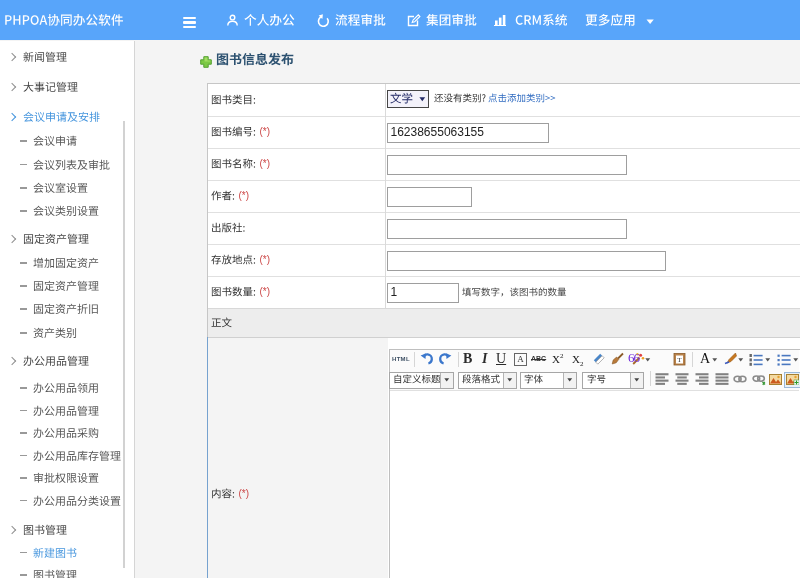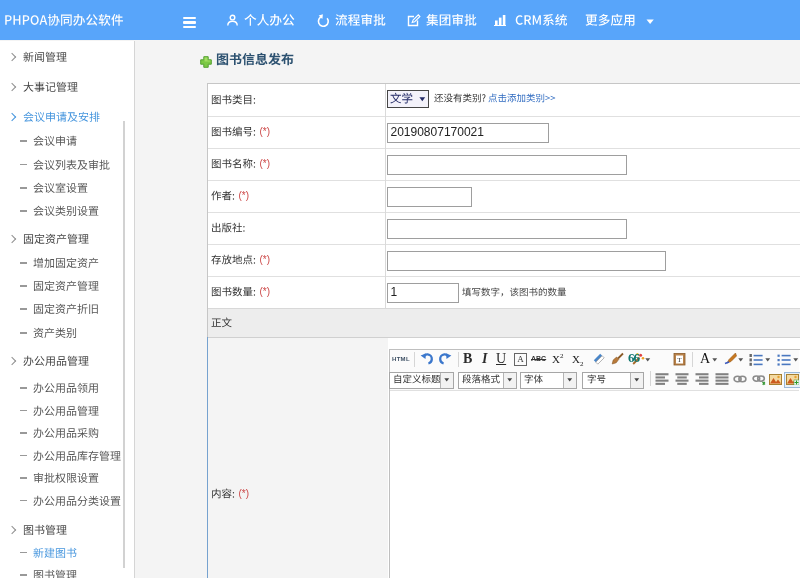--- a/index.html
+++ b/index.html
@@ -571,21 +571,21 @@
       <use href="#r51FB" x="1000"></use>
       <use href="#r6DFB" x="2000"></use>
       <use href="#r52A0" x="3000"></use>
       <use href="#r7C7B" x="4000"></use>
       <use href="#r522B" x="5000"></use>
       <use href="#r003E" x="6000"></use>
       <use href="#r003E" x="6555"></use>
     </g>
   </svg>
 <div style="position:absolute;left:386.5px;top:122.5px;width:160px;height:18px;border:1px solid #9e9e9e;background:#fff">
-    <span style="position:absolute;left:3px;top:1px;font-size:12px;color:#222;font-family:'Liberation Sans',sans-serif">20190807170021</span>
+    <span style="position:absolute;left:3px;top:1px;font-size:12px;color:#222;font-family:'Liberation Sans',sans-serif">16238655063155</span>
   </div>
 <div style="position:absolute;left:386.5px;top:154.5px;width:238px;height:18px;border:1px solid #9e9e9e;background:#fff"></div>
 <div style="position:absolute;left:386.5px;top:186.5px;width:83px;height:18px;border:1px solid #9e9e9e;background:#fff"></div>
 <div style="position:absolute;left:386.5px;top:218.5px;width:238px;height:18px;border:1px solid #9e9e9e;background:#fff"></div>
 <div style="position:absolute;left:386.5px;top:250.5px;width:277px;height:18px;border:1px solid #9e9e9e;background:#fff"></div>
 <div style="position:absolute;left:386.5px;top:282.5px;width:70px;height:18px;border:1px solid #9e9e9e;background:#fff">
     <span style="position:absolute;left:3px;top:1px;font-size:12px;color:#222;font-family:'Liberation Sans',sans-serif">1</span>
   </div>
 <svg class="tx" style="left:462px;top:286.3px" width="109" height="14">
     <g fill="#454545" transform="translate(0,9.5) scale(0.009500,-0.009500)">
@@ -650,21 +650,21 @@
 </svg>
 <svg class="tx" style="left:630px;top:352px" width="15" height="14" viewBox="0 0 15 14">
 <path d="M3.2 12 L9.5 5.5" stroke="#a86a28" stroke-width="1.8" fill="none"></path>
 <circle cx="10.6" cy="3.2" r="1.5" fill="#e04040"></circle>
 <circle cx="13" cy="6.2" r="1.3" fill="#f0a020"></circle>
 <circle cx="7.4" cy="2.2" r="1.2" fill="#f0c030"></circle>
 </svg>
 <svg class="tx" style="left:645px;top:357.5px" width="6" height="4" viewBox="0 0 6 4">
     <path d="M0.3 0.3 L5.2 0.3 L2.7 3.6 Z" fill="#555"></path>
   </svg>
-<span class="at ser" style="left:628px;top:350px;font-size:13px;font-weight:bold;color:#0f766e;letter-spacing:-1px">66</span>
+<span class="at ser" style="left:628px;top:350px;font-size:13px;font-weight:normal;color:#6d28d9;letter-spacing:-1px">66</span>
 <svg class="tx" style="left:673px;top:351.5px" width="13" height="14" viewBox="0 0 13 14">
 <rect x="1" y="1.5" width="11" height="11.5" fill="#b9824a" stroke="#8a5a28" stroke-width="0.8"></rect>
 <rect x="3" y="3.5" width="7" height="8" fill="#fff"></rect>
 <text x="6.5" y="10" font-size="7" font-family="Liberation Serif" fill="#333" text-anchor="middle">T</text>
 </svg>
 <div style="position:absolute;left:692px;top:351.5px;width:1px;height:15px;background:#d6d6d6"></div>
 <span class="at ser" style="left:700px;top:350.5px;font-size:14px;color:#111">A</span>
 <svg class="tx" style="left:712px;top:358px" width="6" height="4" viewBox="0 0 6 4">
     <path d="M0.3 0.3 L5.2 0.3 L2.7 3.6 Z" fill="#555"></path>
   </svg>

